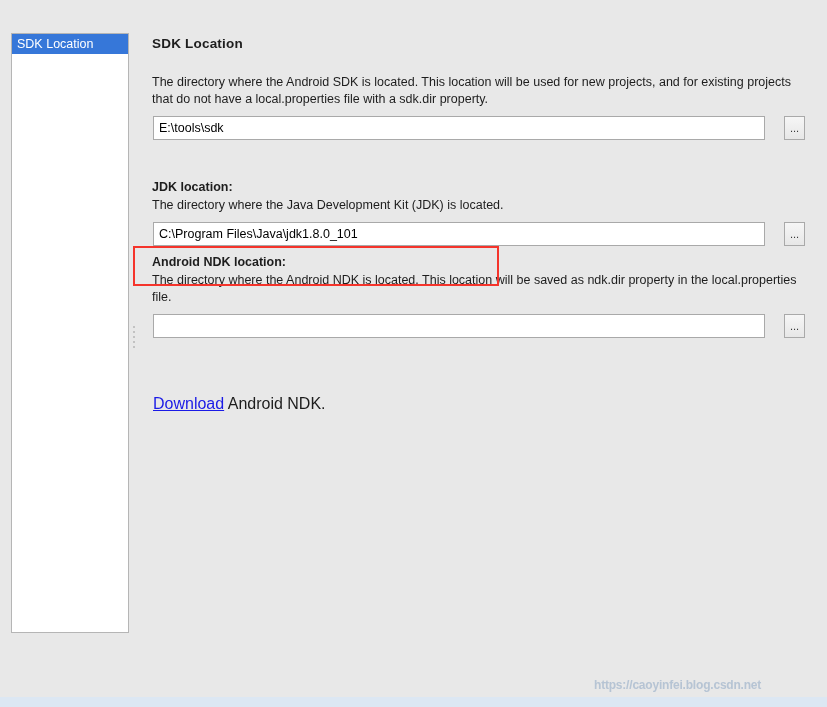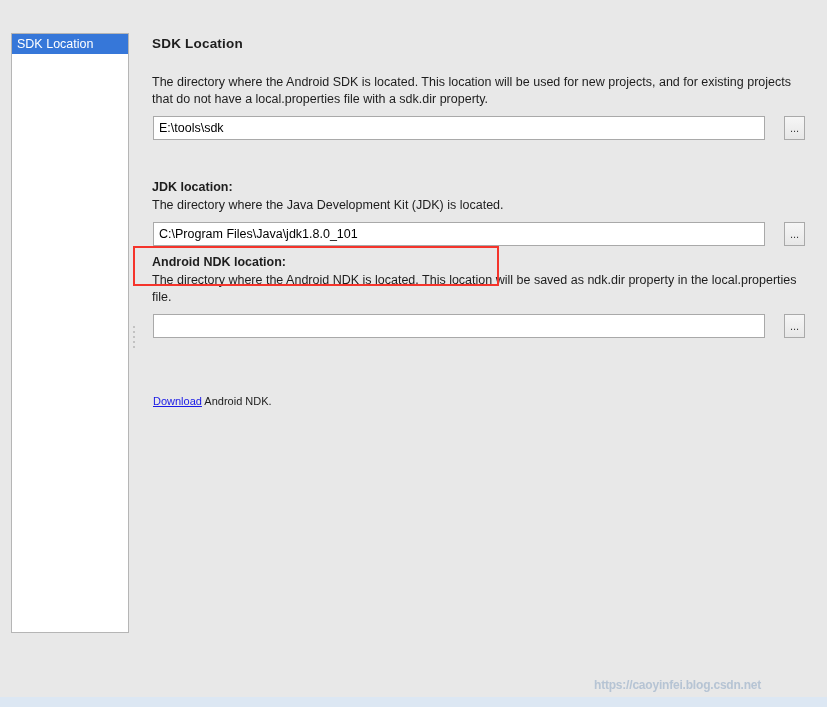--- a/index.html
+++ b/index.html
@@ -176,21 +176,21 @@
     color: #3a3a3a;
     line-height: 18px;
     text-align: center;
     cursor: pointer;
     padding: 0;
     font-family: "Liberation Sans", sans-serif;
   }
   #ndk-download-line {
     position: absolute;
     left: 13px; top: 367px;
-    font-size: 11px;
+    font-size: 16px;
     color: #1d1d1d;
   }
   #ndk-download-link {
     color: #1a1ae6;
     text-decoration: underline;
     cursor: pointer;
   }
 
   
   #annotation-box {

